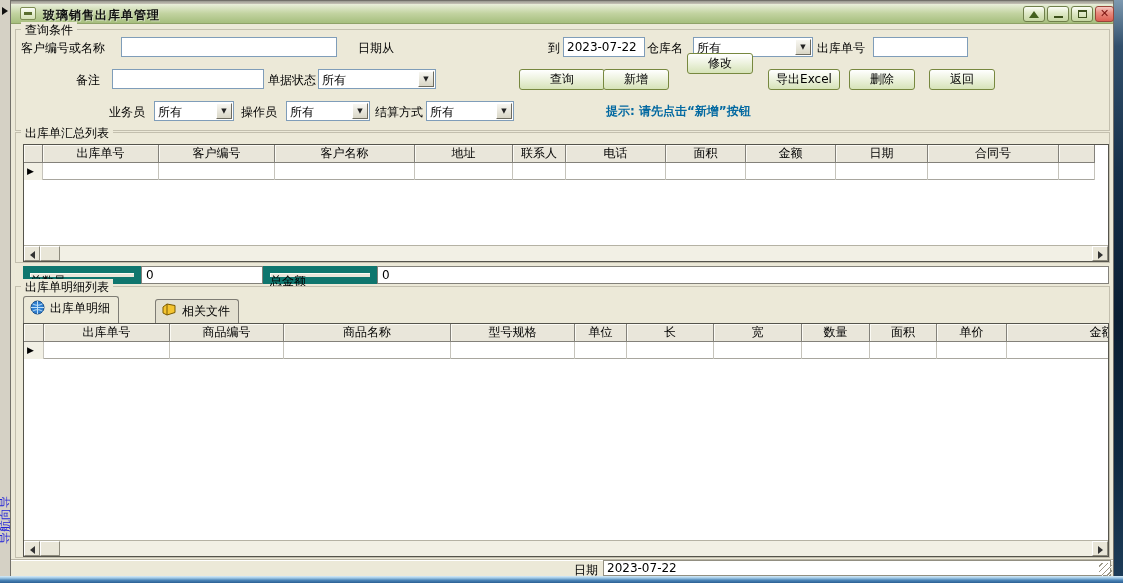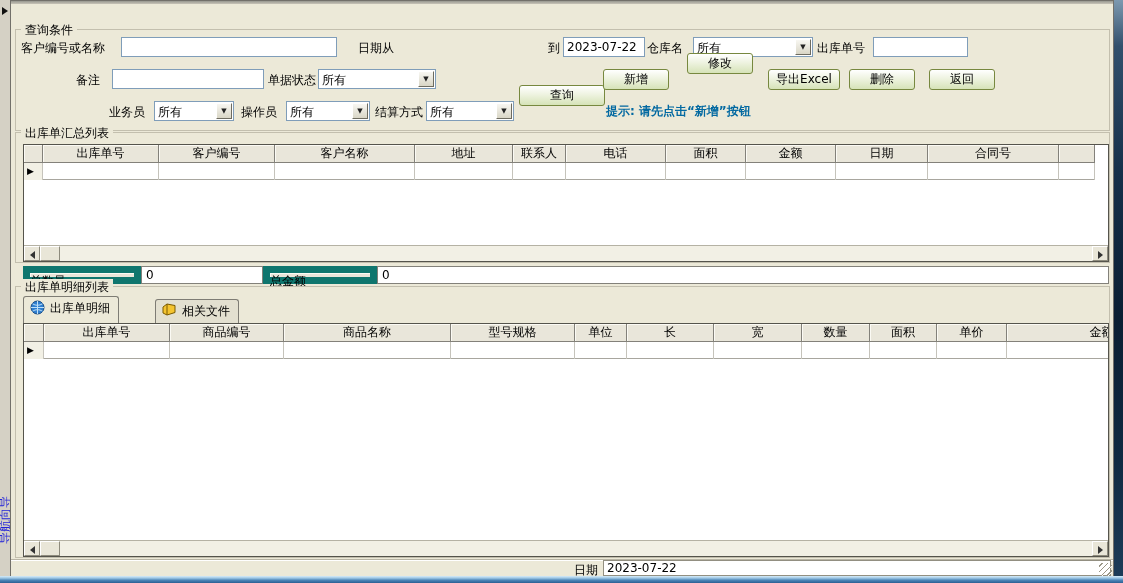--- a/index.html
+++ b/index.html
@@ -102,20 +102,36 @@
 
   <div class="collapse-arrow"></div>
   <div class="side-tab">导航向导</div>
 
   <div class="edge-right"></div>
   <div class="edge-bottom"></div>
 
   <div class="window">
     <div class="topframe"></div>
 
+    <div class="titlebar">
+      <div class="tb-minus">
+          <i></i>
+        </div>
+      <div class="tb-title">玻璃销售出库单管理</div>
+      <div class="winbtn" style="left:1012px;">
+          <div class="glyph-up"></div>
+        </div>
+      <div class="winbtn" style="left:1036px;">
+          <div class="glyph-min"></div>
+        </div>
+      <div class="winbtn" style="left:1060px;">
+          <div class="glyph-max"></div>
+        </div>
+      <div class="winbtn close" style="left:1084px;width:19px;">✕</div>
+    </div>
 
     <div class="group" style="left:4px;top:28px;width:1095px;height:102px;"></div>
     <div class="group-label" style="left:10px;top:21px;">查询条件</div>
 
     <div class="lbl" style="left:10px;top:39px;">客户编号或名称</div>
     <input class="tin" style="left: 110px; top: 36px; width: 216px;" value="">
     <div class="lbl" style="left:347px;top:39px;">日期从</div>
     <div class="lbl" style="left:537px;top:39px;">到</div>
     <input class="tin" style="left: 552px; top: 36px; width: 82px;" value="2023-07-22">
     <div class="lbl" style="left:636px;top:39px;">仓库名</div>
@@ -127,21 +143,21 @@
     <input class="tin" style="left: 862px; top: 36px; width: 95px;" value="">
 
     <div class="lbl" style="left:65px;top:71px;">备注</div>
     <input class="tin" style="left: 101px; top: 68px; width: 152px;" value="">
     <div class="lbl" style="left:257px;top:71px;">单据状态</div>
     <div class="combo" style="left:307px;top:68px;width:118px;">
       <span class="combo-val">所有</span>
       <span class="combo-btn">▼</span>
     </div>
 
-    <div class="gbtn" style="left:508px;top:84px;width:86px;">查询</div>
+    <div class="gbtn" style="left:508px;top:68px;width:86px;">查询</div>
     <div class="gbtn" style="left:592px;top:68px;width:66px;">新增</div>
     <div class="gbtn" style="left:676px;top:52px;width:66px;">修改</div>
     <div class="gbtn" style="left:757px;top:68px;width:72px;">导出Excel</div>
     <div class="gbtn" style="left:838px;top:68px;width:66px;">删除</div>
     <div class="gbtn" style="left:918px;top:68px;width:66px;">返回</div>
 
     <div class="lbl" style="left:98px;top:103px;">业务员</div>
     <div class="combo" style="left:143px;top:100px;width:80px;">
       <span class="combo-val">所有</span>
       <span class="combo-btn">▼</span>

